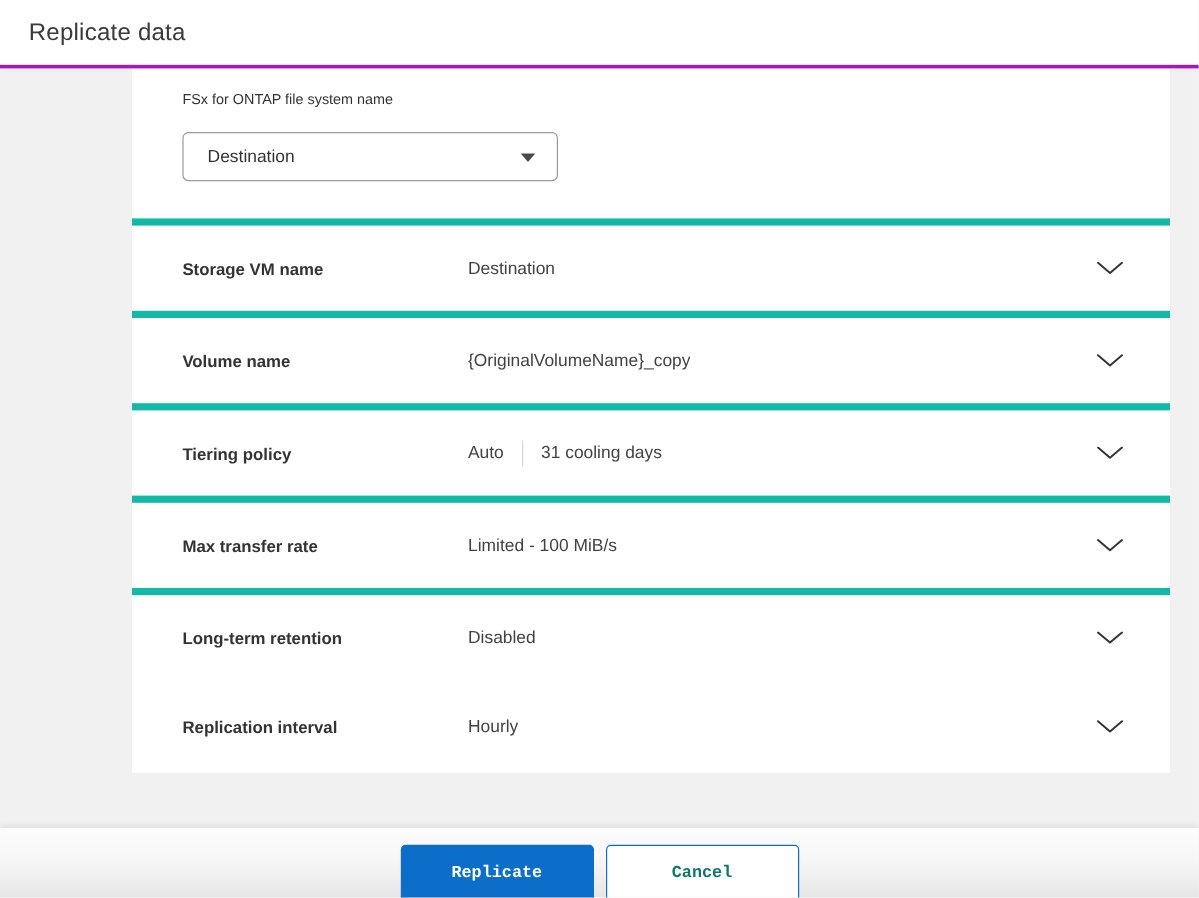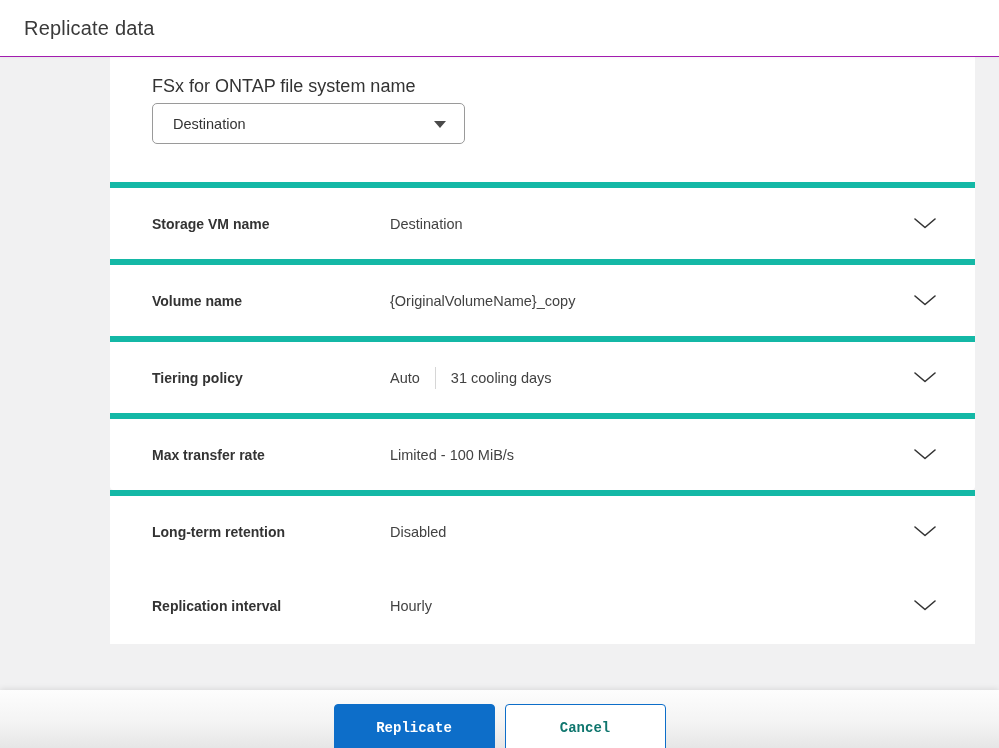--- a/index.html
+++ b/index.html
@@ -9,37 +9,37 @@
     overflow:hidden;
     background:#f1f1f2;
     font-family:"Liberation Sans", sans-serif;
     color:#333;
   }
 
   
   .app-header {
     position:absolute; top:0; left:0; right:0; height:57px;
     background:#ffffff;
-    border-bottom:1px solid #a21caf;
+    border-bottom:3px solid #a21caf;
     box-shadow:0 1px 3px rgba(0,0,0,0.04);
     display:flex; align-items:center;
     padding-left:24px;
     z-index:5;
   }
   .app-title { font-size:20px; font-weight:500; color:#3a3a3a; letter-spacing:0.2px; }
 
   
   .content { position:absolute; top:57px; left:0; right:0; bottom:0; }
   .card { background:#ffffff; margin-left:110px; width:865px; }
   .card-primary { border-radius:0 0 4px 4px; }
   .card-replication { border-radius:4px 4px 0 0; }
 
   
   .fs-section { height:125px; padding:19px 0 0 42px; }
-  .fs-label { font-size:18px; color:#333; margin-bottom:6px; }
+  .fs-label { font-size:12px; color:#333; margin-bottom:20px; }
   .select-box {
     width:313px; height:41px;
     border:1px solid #9a9a9a; border-radius:5px;
     background:#fff;
     display:flex; align-items:center;
     padding-left:20px;
     position:relative;
     cursor:pointer;
   }
   .select-text { font-size:14.5px; color:#333; }

